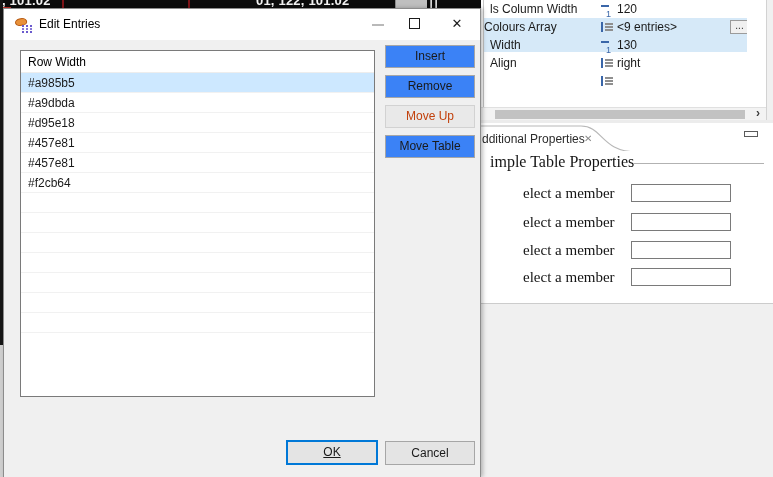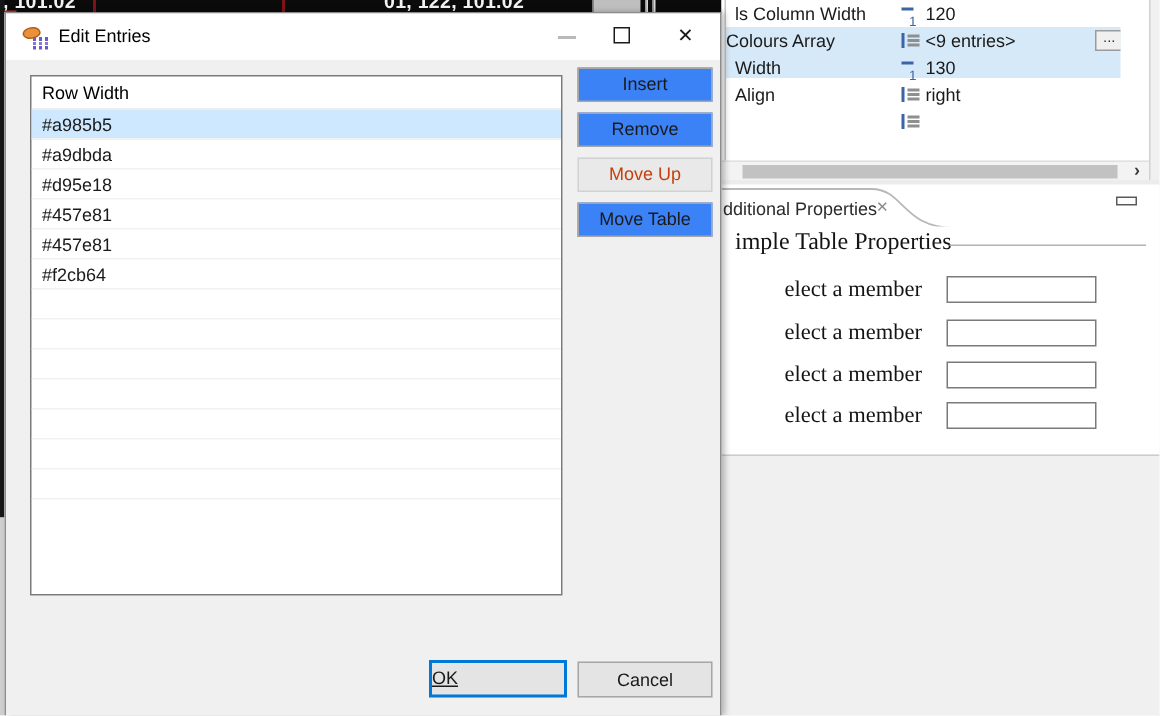--- a/index.html
+++ b/index.html
@@ -81,21 +81,21 @@
   .lheader { height:22px; line-height:22px; padding-left:7px; border-bottom:1px solid #ededed; color:#000; }
   .lrow { height:20px; line-height:20px; padding-left:7px; border-bottom:1px solid #f1f1f1; }
   .lrow.sel { background:#cde8ff; }
 
   .sidebtn { position:absolute; left:381px; width:90px; height:23px; background:#3b82f6; border:1px solid #a6a6a6;
              text-align:center; line-height:21px; color:#1a1a1a; }
   .sidebtn.disabled { background:#e9e9e9; border-color:#d2d2d2; color:#c2410c; }
   .btn-insert { top:36px; } .btn-remove { top:66px; } .btn-moveup { top:96px; } .btn-movedown { top:126px; }
 
   .okbtn { position:absolute; left:282px; top:431px; width:92px; height:25px; background:#e4e4e4;
-           border:2px solid #0078d7; line-height:21px;text-decoration:underline; }
+           border:2px solid #0078d7; text-align:center; line-height:21px;text-decoration:underline; }
   .cancelbtn { position:absolute; left:381px; top:432px; width:90px; height:24px; background:#e4e4e4;
                border:1px solid #a6a6a6; text-align:center; line-height:22px; }
 </style>
 </head>
 <body>
 
 <div class="abs top-strip">
   <span class="strip-txt" style="left:2px">, 101.02</span>
   <span class="strip-txt" style="left:256px">01, 122, 101.02</span>
   <span class="strip-sep" style="left:62px"></span>

